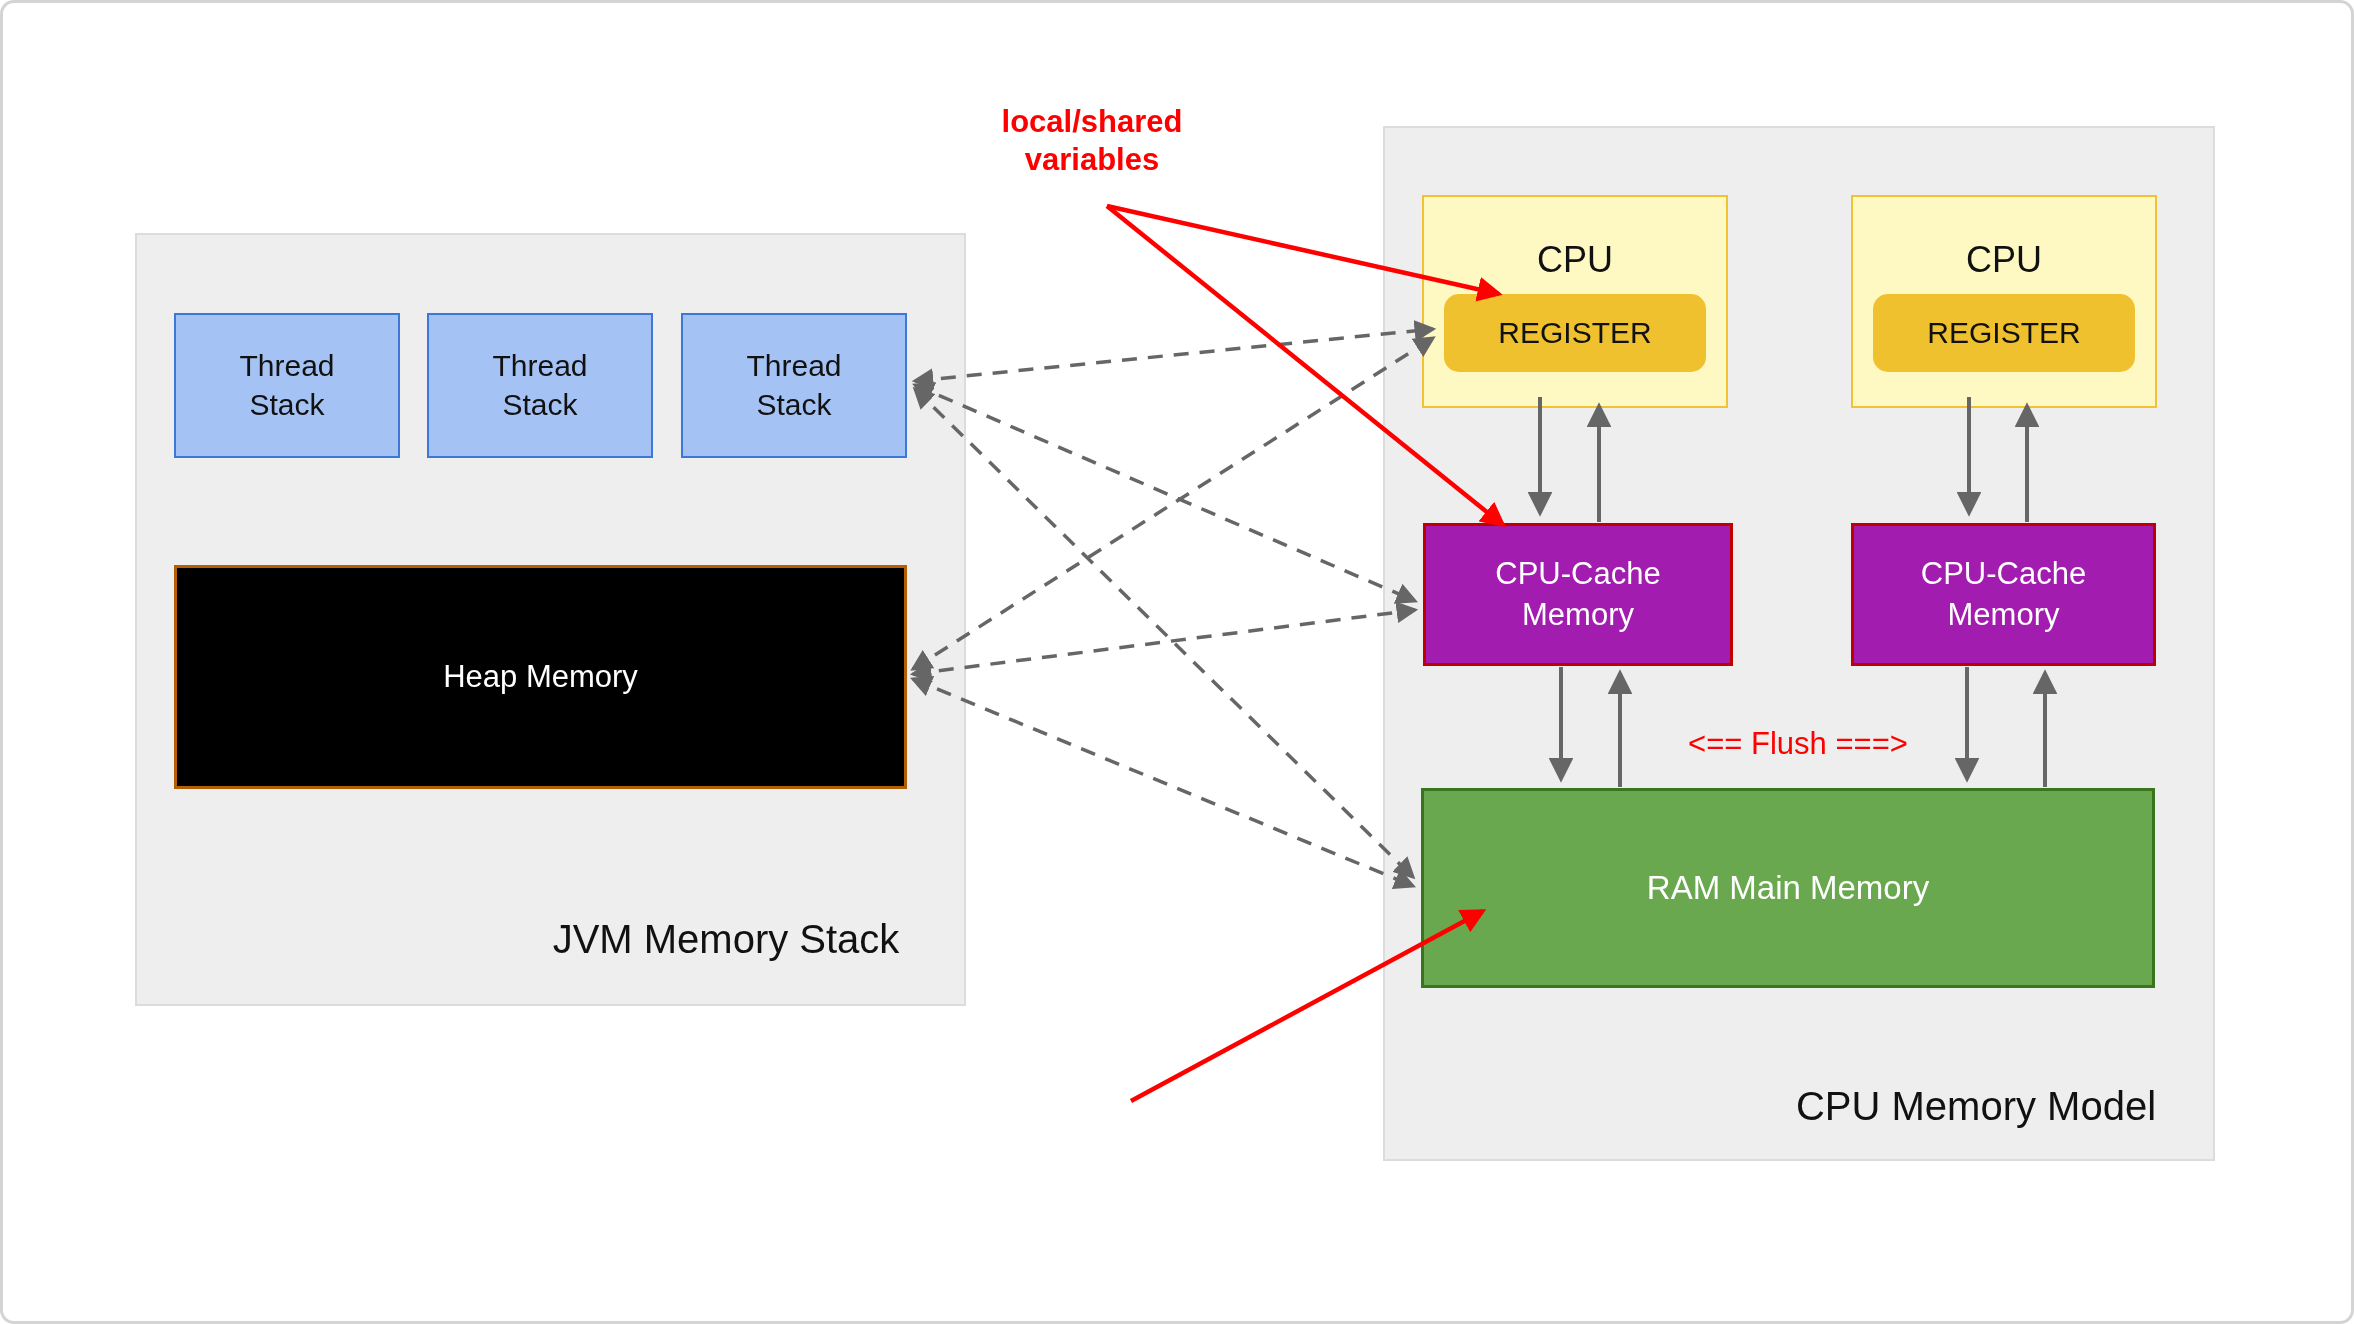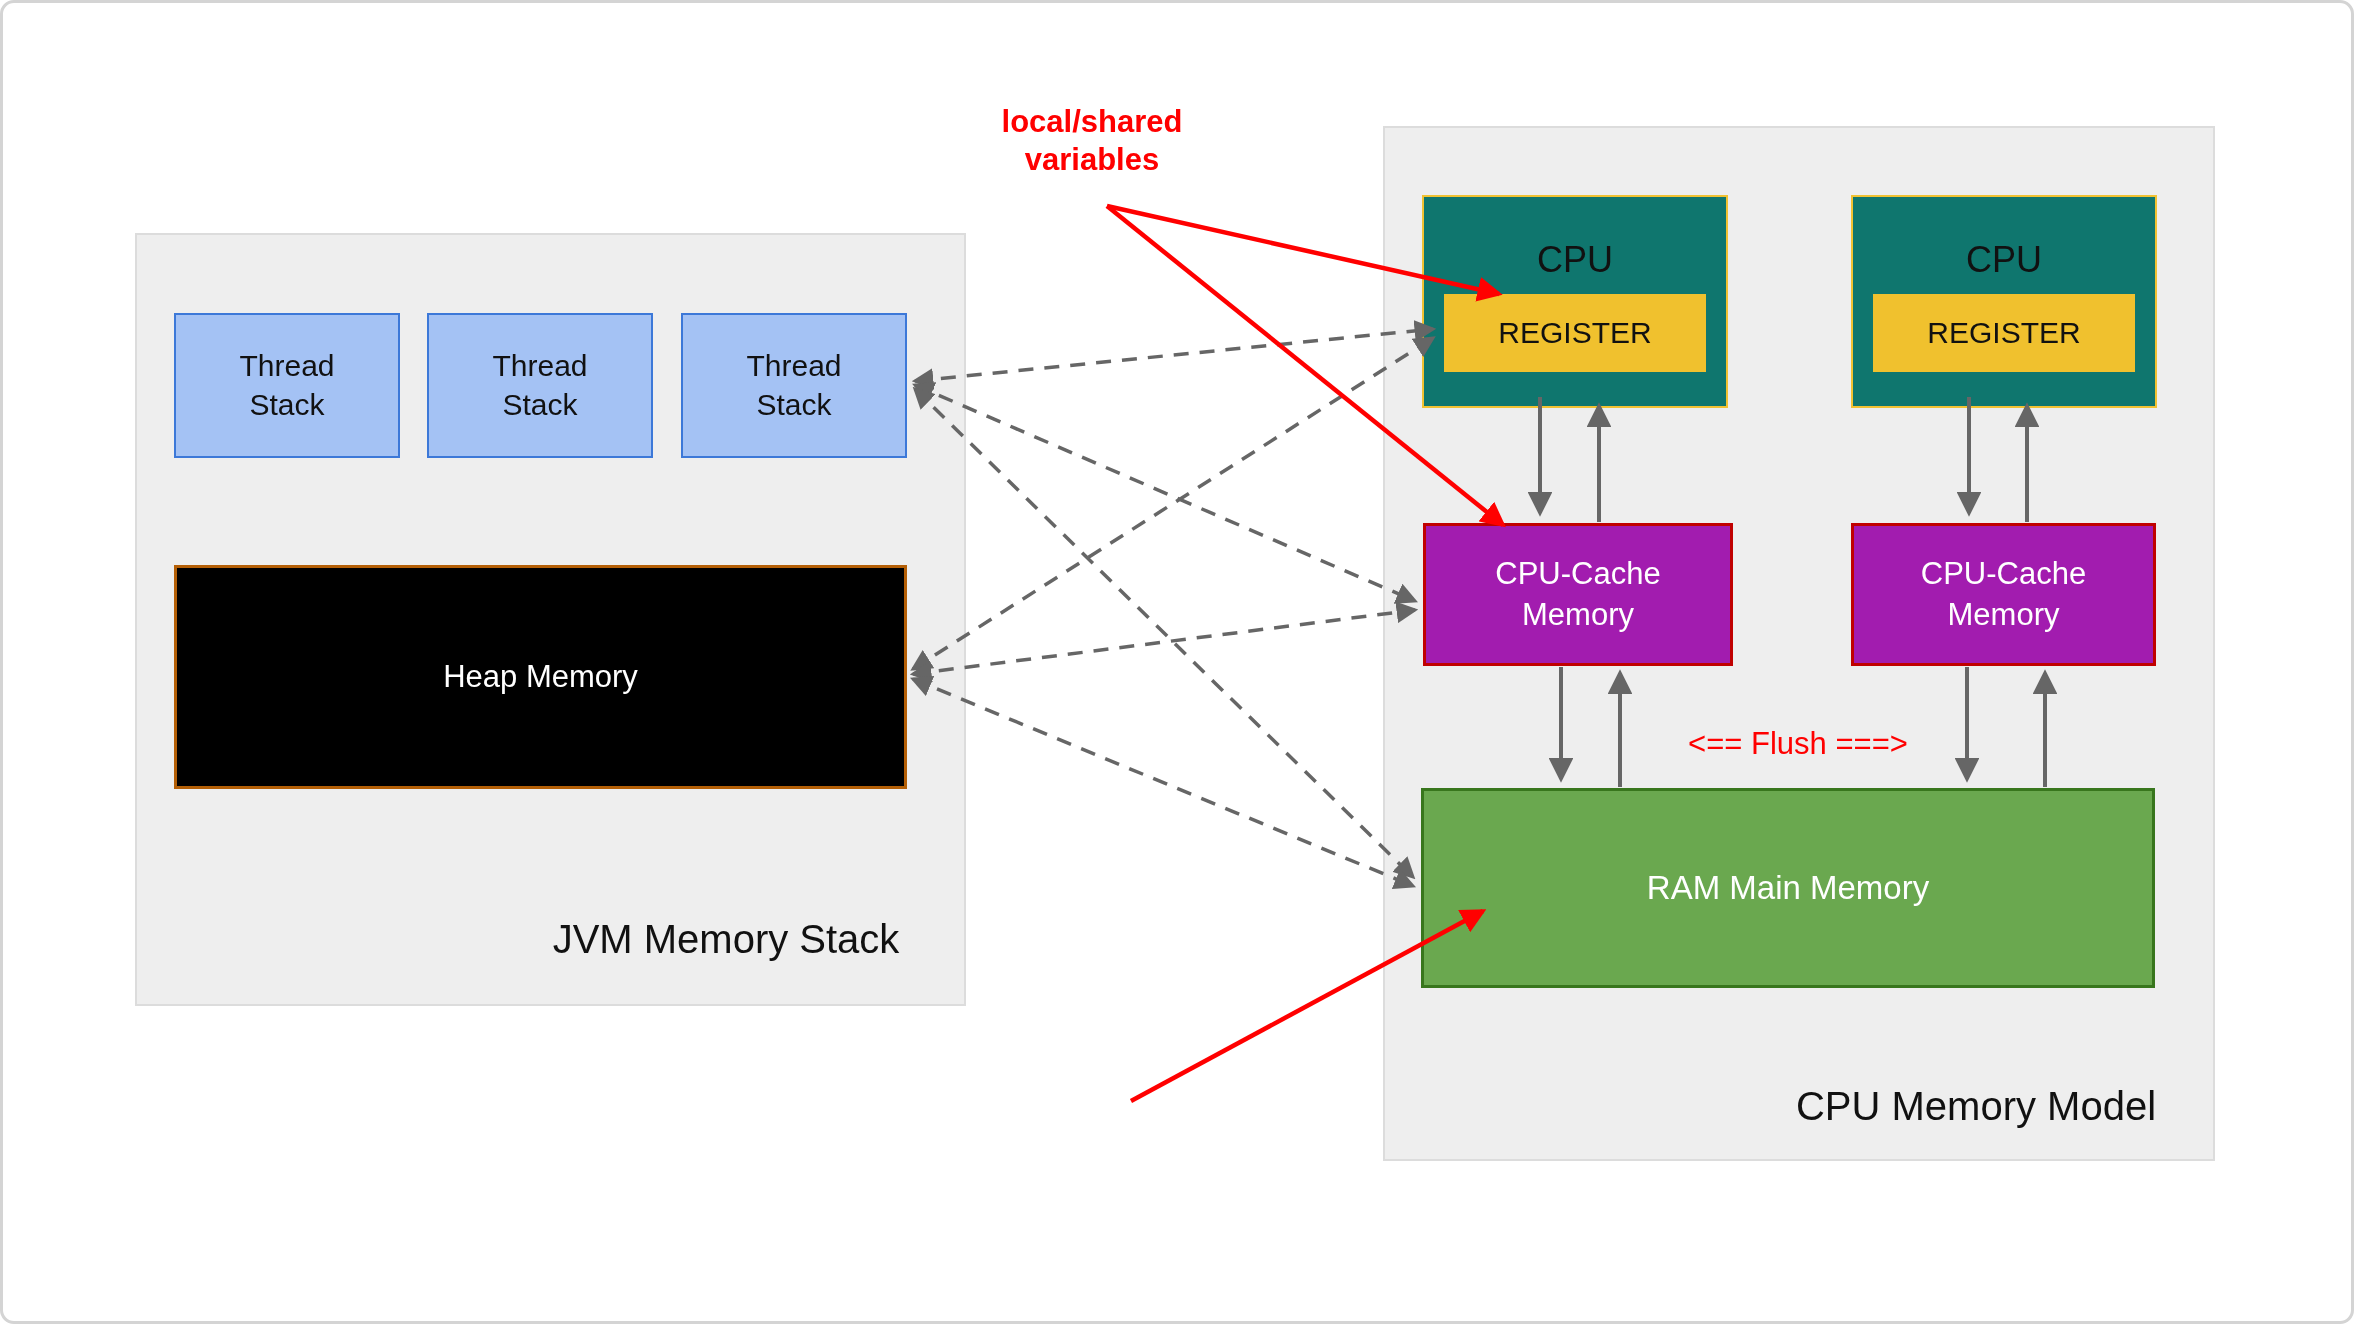--- a/index.html
+++ b/index.html
@@ -42,33 +42,33 @@
     font-size:30px;line-height:1.28;color:#111;
   }
   .heap{
     left:171px;top:562px;width:733px;height:224px;
     background:#000000;
     border:3px solid #b45f06;
     color:#ffffff;font-size:31px;
   }
   .cpu-box{
     top:192px;width:306px;height:213px;
-    background:#0f766e;
+    background:#fef9c3;
     border:2px solid #f1c232;
     display:block;
   }
   .cpu-label{
     margin-top:24px;
     text-align:center;
     font-size:36px;color:#111;
   }
   .register{
     position:absolute;left:20px;right:20px;top:97px;height:78px;
     background:#f0c12e;
-    border-radius:0;
+    border-radius:15px;
     display:flex;align-items:center;justify-content:center;
     font-size:30px;color:#111;
   }
   .cache{
     top:520px;width:310px;height:143px;
     background:#a21caf;
     border:3px solid #c00000;
     color:#ffffff;font-size:31px;line-height:1.3;
   }
   .ram{

